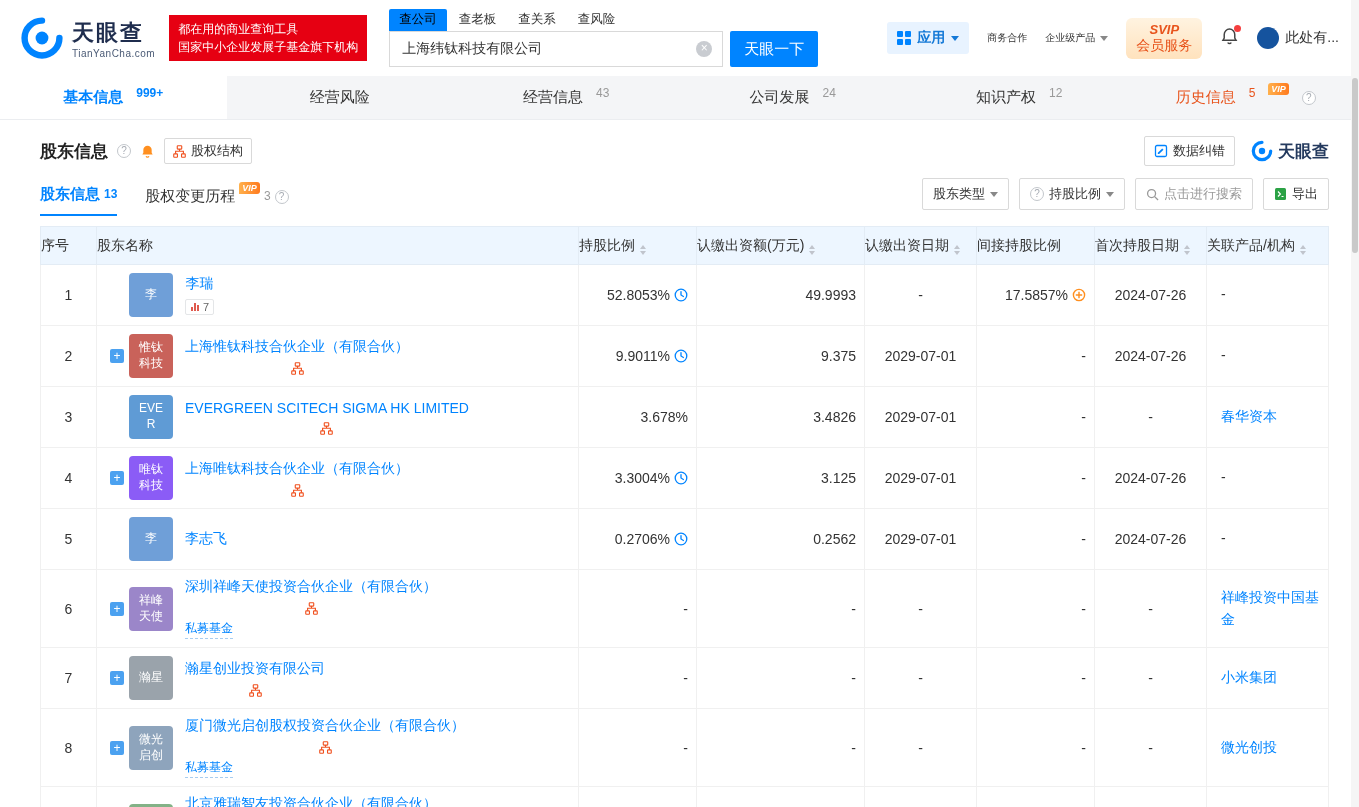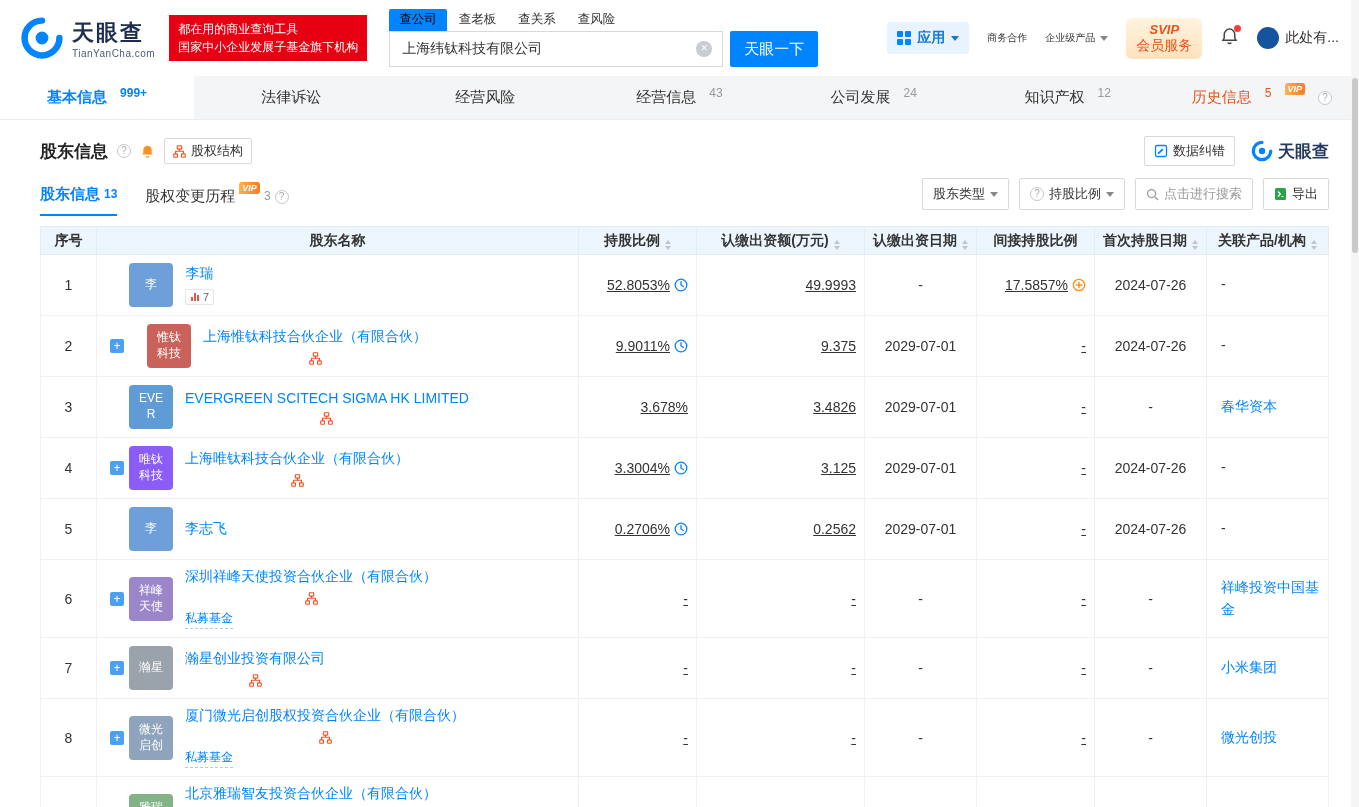--- a/index.html
+++ b/index.html
@@ -65,25 +65,25 @@
   .subcount { font-size:12px; position:relative; top:-1px; }
   .subtab.active .subcount { color:#0084ff; }
   .subtab .subcount { color:#999; }
   .subright { margin-left:auto; display:flex; gap:10px; padding-bottom:6px; }
   .tbtn { padding:6px 10px; }
   .tbtn.searchy { color:#999; }
 
   
   .tablewrap { padding:10px 30px 0 40px; }
   table { width:100%; border-collapse:collapse; table-layout:fixed; border:1px solid #e9e9e9; }
-  th { background:#edf6ff; height:28px; font-size:14px; font-weight:700; color:#333; border:1px solid #e3ecf5; text-align:center; }
+  th { background:#edf6ff; height:38px; font-size:14px; font-weight:400; color:#333; border:1px solid #e3ecf5; text-align:left; }
   td { border:1px solid #f0f0f0; font-size:14px; color:#333; padding:8px; height:58px; vertical-align:middle; background:#fff; }
   tr.tall td { height:64px; }
   .c-no { text-align:center; }
-  .c-ratio, .c-amount, .c-indirect { text-align:right;text-decoration:underline; }
+  .c-ratio, .c-amount, .c-indirect { text-align:right; }
   .c-date, .c-first { text-align:center; }
   .c-related { text-align:left; padding-left:14px; line-height:1.55; }
   .c-related a { color:#0084ff; cursor:pointer; }
   .sort { display:inline-flex; flex-direction:column; gap:2px; margin-left:5px; vertical-align:1px; cursor:pointer; }
   .sort i { width:0; height:0; border-left:3.5px solid transparent; border-right:3.5px solid transparent; }
   .sort .up { border-bottom:4px solid #c0c4cc; }
   .sort .down { border-top:4px solid #c0c4cc; }
   .namecell { display:flex; align-items:center; position:relative; padding-left:24px; }
   .plusbox { position:absolute; left:5px; top:50%; transform:translateY(-50%); width:14px; height:14px; background:#4ba1f0; color:#fff; border-radius:2px; font-size:12px; line-height:14px; text-align:center; cursor:pointer; }
   .avatar { width:44px; height:44px; border-radius:4px; color:#fff; font-size:12px; display:flex; align-items:center; justify-content:center; text-align:center; line-height:1.3; flex:0 0 44px; padding:0 8px; word-break:break-all; cursor:pointer; }
@@ -166,23 +166,20 @@
       <span class="pavatar"></span>
       <span>此处有...</span>
     </div>
   </div>
 </header>
 
 <nav class="mainnav">
   <div class="ntab active">
     <span>基本信息</span>
     <span class="ncount blue">999+</span>
-  </div>
-  <div class="ntab">
-    <span>法律诉讼</span>
   </div>
   <div class="ntab">
     <span>经营风险</span>
   </div>
   <div class="ntab">
     <span>经营信息</span>
     <span class="ncount">43</span>
   </div>
   <div class="ntab">
     <span>公司发展</span>
@@ -345,21 +342,21 @@
             </svg></td>
       <td class="c-first">2024-07-26</td>
       <td class="c-related">-</td>
     </tr>
 
     <tr>
       <td class="c-no">2</td>
       <td>
             <div class="namecell">
         <span class="plusbox">+</span>
-        <span class="avatar" style="background: rgb(201, 98, 90); margin-left: 18px;">惟钛科技</span>
+        <span class="avatar" style="background: rgb(201, 98, 90);">惟钛科技</span>
         <div class="nameblock">
                 <div class="nameline">
           <a class="namelink">上海惟钛科技合伙企业（有限合伙）</a>
           <svg class="orgico" width="13" height="13" viewBox="0 0 14 14">
                     <rect x="4.6" y="0.8" width="4.8" height="3.6" rx="0.6" stroke="#f0501e" fill="none" stroke-width="1.2"></rect>
                     <path d="M7 4.4v2.3M2.8 9.4V6.7h8.4v2.7" stroke="#f0501e" fill="none" stroke-width="1.2"></path>
                     <rect x="0.8" y="9.6" width="4" height="3.6" rx="0.6" stroke="#f0501e" fill="none" stroke-width="1.2"></rect>
                     <rect x="9.2" y="9.6" width="4" height="3.6" rx="0.6" stroke="#f0501e" fill="none" stroke-width="1.2"></rect>
                   </svg>
         </div>

